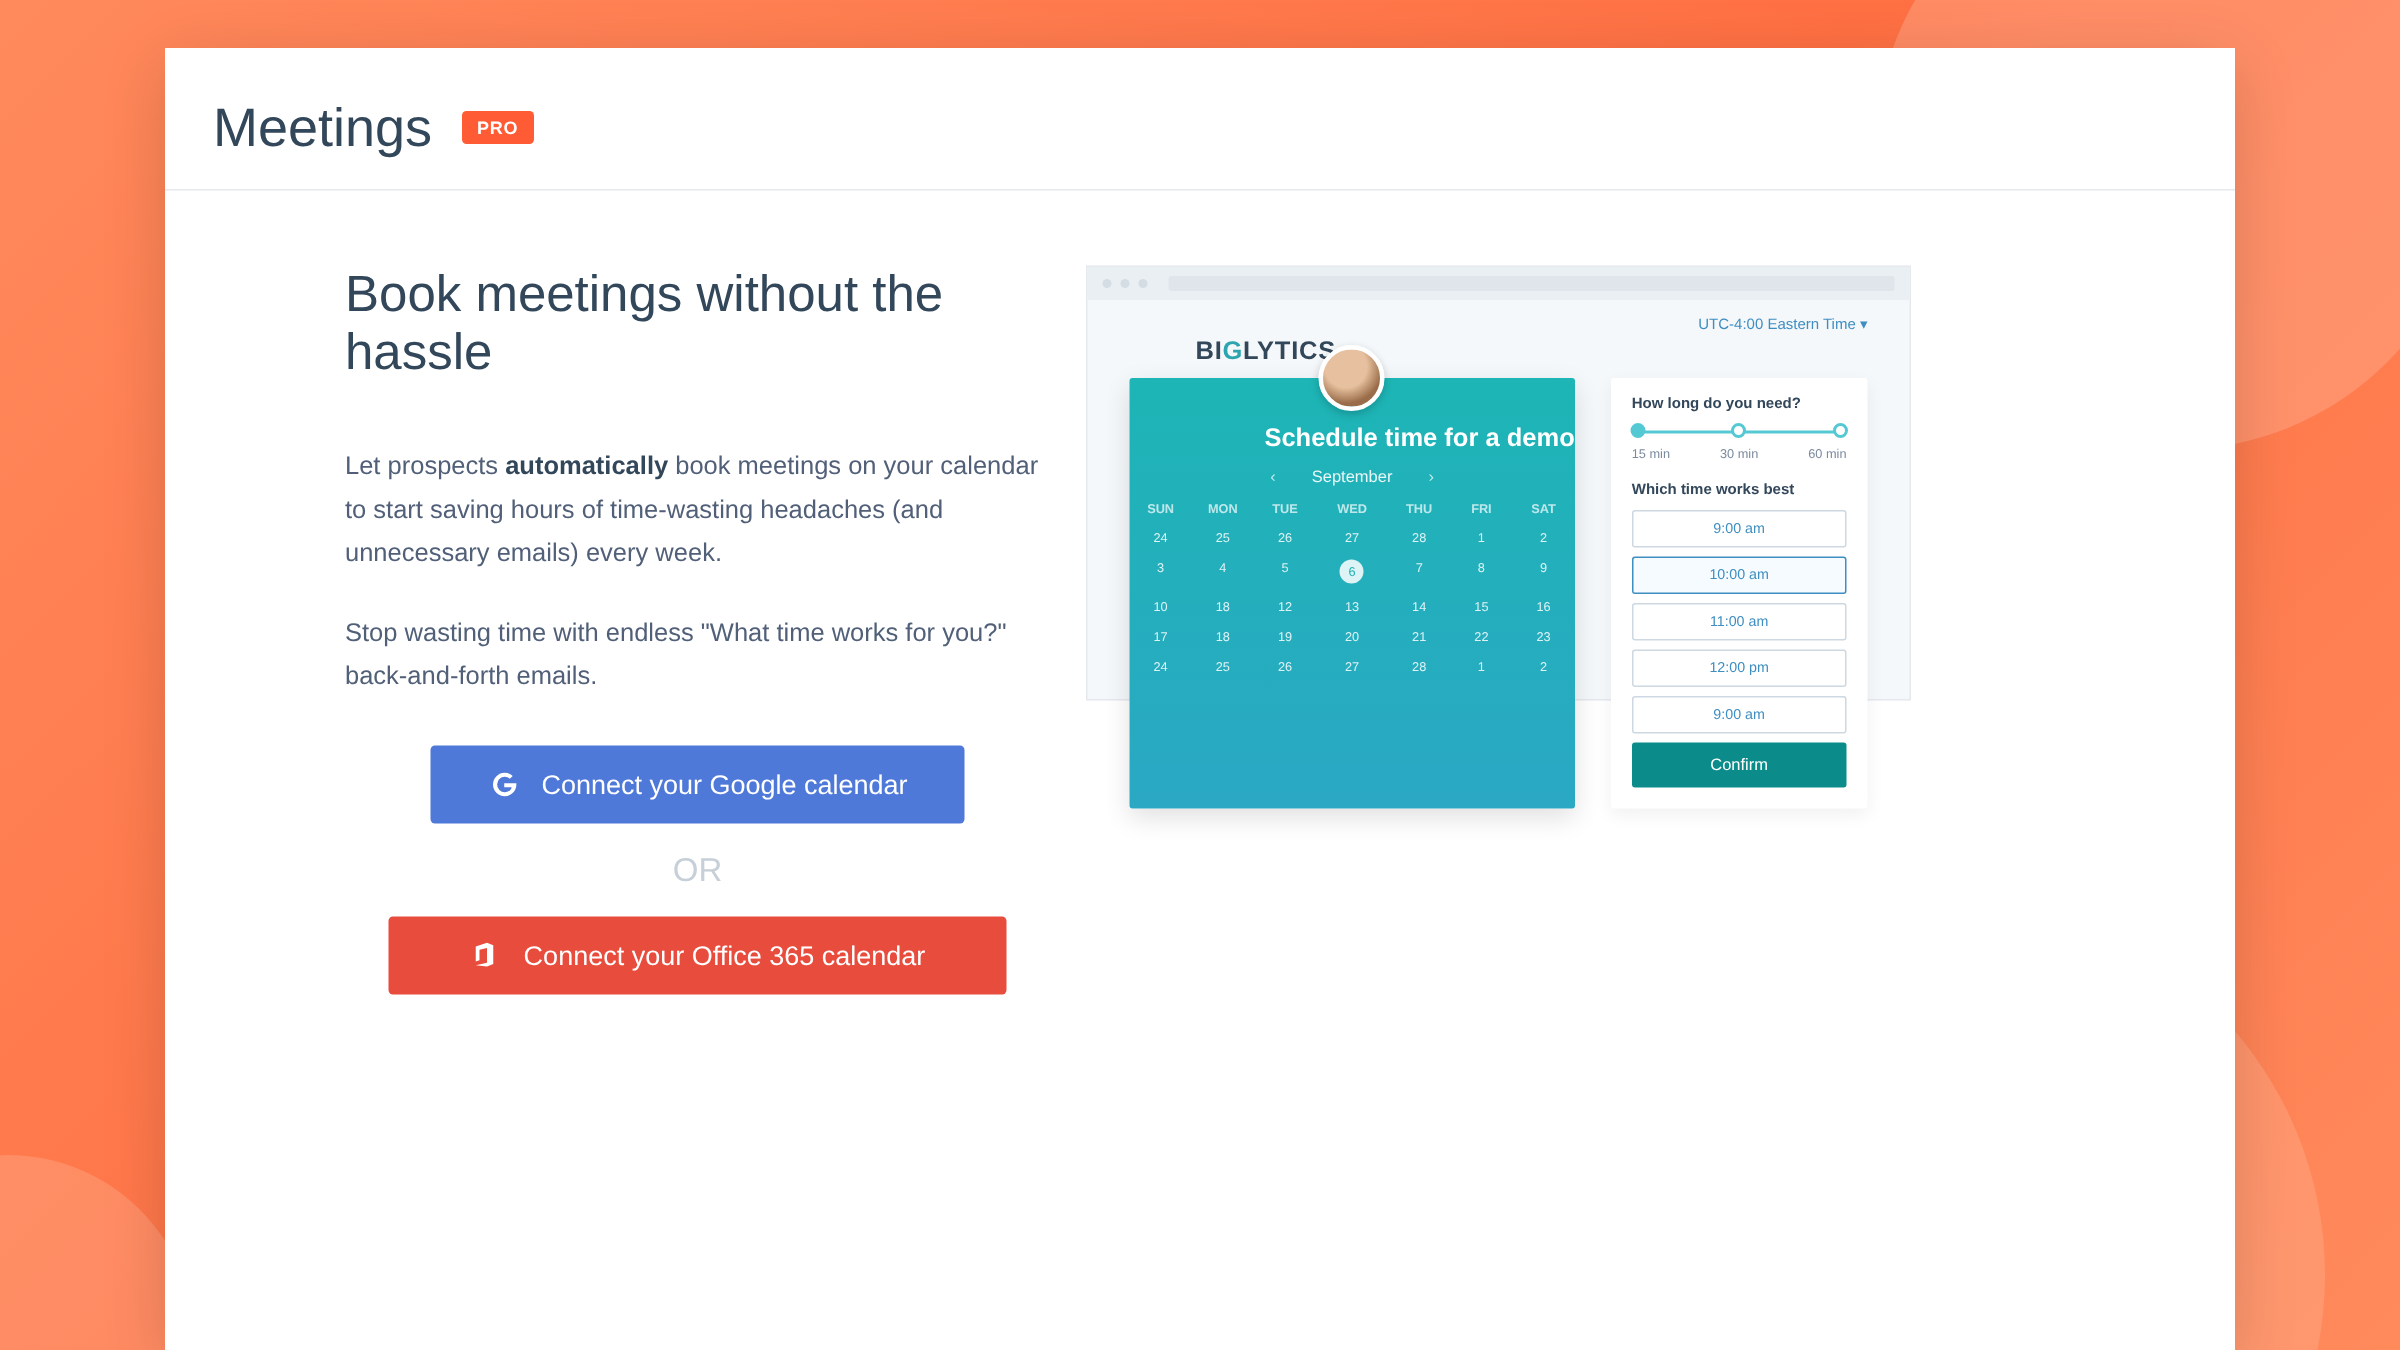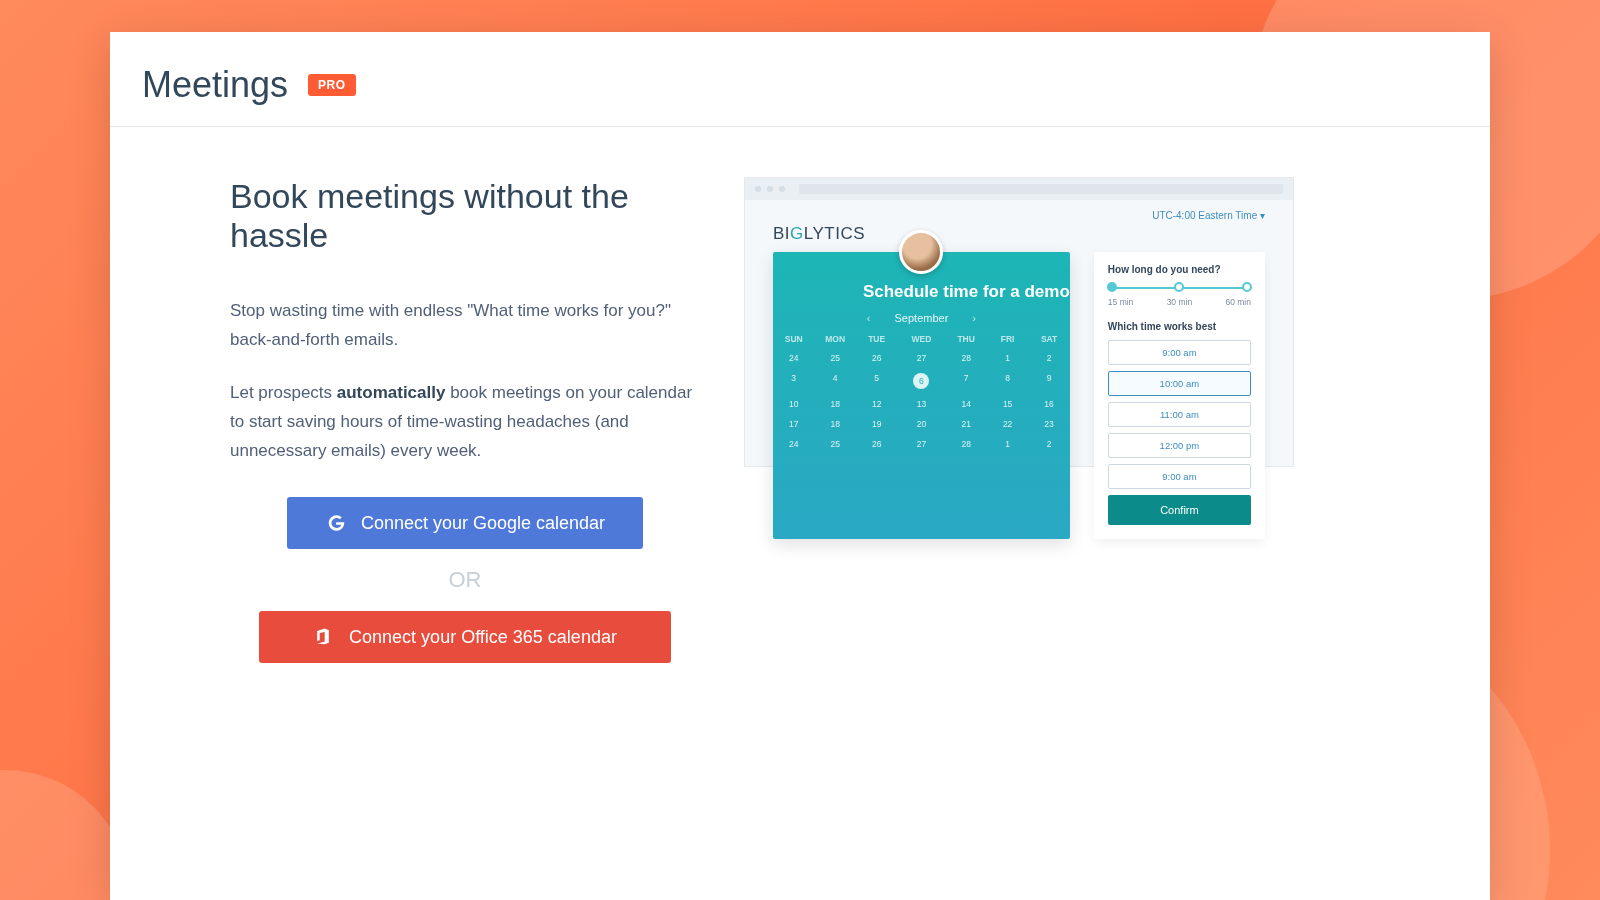--- a/index.html
+++ b/index.html
@@ -20,21 +20,21 @@
       background: #fff;
       box-shadow: 0 10px 40px rgba(0,0,0,0.15);
       padding: 32px 0 0 0;
     }
     .header { display: flex; align-items: center; gap: 20px; padding: 0 32px 20px 32px; }
     .page-title { font-size: 36px; font-weight: 300; color: #33475b; }
     .pro-badge { background: #ff5c35; color: #fff; font-size: 12px; font-weight: 700; padding: 4px 10px; border-radius: 3px; letter-spacing: 0.5px; }
 
     .divider { height: 1px; background: #e5e9ee; margin: 0; }
 
-    .content { display: flex; padding: 50px 48px 0 120px; gap: 44px; align-items: flex-start; }
+    .content { display: flex; padding: 50px 48px 0 120px; gap: 24px; align-items: flex-start; }
     .left { flex: 0 0 470px; }
     .section-title { font-size: 34px; font-weight: 300; color: #33475b; margin-bottom: 42px; }
     .copy p { font-size: 17px; line-height: 1.7; color: #516078; margin-bottom: 24px; }
     .copy p .strong { font-weight: 600; color: #33475b; }
     .action-stack { display: flex; flex-direction: column; align-items: center; gap: 18px; margin-top: 32px; }
     .connect-btn { display: inline-flex; align-items: center; justify-content: center; gap: 14px; width: 356px; height: 52px; border: none; border-radius: 3px; font-size: 18px; color: #fff; cursor: pointer; }
     .connect-google { background: #4f79d8; }
     .connect-o365 { background: #e84c3d; width: 412px; }
     .or-label { font-size: 22px; font-weight: 400; color: #c7cfd8; }
     .btn-icon { display: inline-flex; width: 22px; height: 22px; }
@@ -45,21 +45,21 @@
       background: #f5f8fa;
       height: 290px;
       position: relative;
     }
     .browser-bar { height: 22px; background: #eaeff3; display: flex; align-items: center; padding: 0 10px; gap: 6px; }
     .browser-dot { width: 6px; height: 6px; border-radius: 50%; background: #d5dde4; }
     .browser-url { margin-left: 8px; height: 10px; flex: 1; background: #dfe5ea; border-radius: 2px; }
     .preview-body { padding: 24px 28px; position: relative; }
     .timezone { position: absolute; top: 10px; right: 28px; font-size: 10px; color: #3f8ec2; }
 
-    .biglytics { font-size: 17px; font-weight: 400; color: #33475b; letter-spacing: 0.5px; }
+    .biglytics { font-size: 17px; font-weight: 700; color: #33475b; letter-spacing: 0.5px; margin-left: 44px; }
     .biglytics .g { color: #2ca5b0; }
 
     .split { display: flex; gap: 24px; margin-top: 8px; }
     .cal-card { flex: 0 0 248px; background: linear-gradient(180deg, #1db5b5 0%, #2aa8c4 100%); border-radius: 2px; color: #fff; box-shadow: 0 6px 18px rgba(0,0,0,0.12); padding-bottom: 10px; }
     .avatar { width: 44px; height: 44px; border-radius: 50%; background: radial-gradient(circle at 40% 30%, #e7c19f 40%, #9a6d4a 70%); border: 3px solid #fff; margin: -22px auto 8px auto; box-shadow: 0 2px 6px rgba(0,0,0,0.2); position: relative; }
     .cal-title { text-align: right; font-size: 17px; font-weight: 600; }
     .cal-nav { display: flex; justify-content: center; align-items: center; gap: 24px; margin: 10px 0 6px 0; font-size: 11px; opacity: 0.9; }
     .cal-nav .chev { cursor: pointer; opacity: 0.8; }
     .cal-grid { display: grid; grid-template-columns: repeat(7, 1fr); font-size: 8.5px; text-align: center; }
     .cal-head { opacity: 0.7; padding: 4px 0; font-weight: 600; }
@@ -89,24 +89,24 @@
   <div class="header">
     <h1 class="page-title">Meetings</h1>
     <span class="pro-badge">PRO</span>
   </div>
   <div class="divider"></div>
 
   <div class="content">
     <div class="left">
       <h2 class="section-title">Book meetings without the hassle</h2>
       <div class="copy">
-        <p>Stop wasting time with endless "What time works for you?" back-and-forth emails.</p>
         <p>
           <span>Let prospects </span><span class="strong">automatically</span><span> book meetings on your calendar to start saving hours of time-wasting headaches (and unnecessary emails) every week.</span>
         </p>
+        <p>Stop wasting time with endless "What time works for you?" back-and-forth emails.</p>
       </div>
 
       <div class="action-stack">
         <button class="connect-btn connect-google">
           <span class="btn-icon">
             <svg viewBox="0 0 24 24" width="22" height="22">
                 <path fill="#fff" d="M21.35 11.1h-9.18v2.92h5.43c-.53 2.3-2.4 3.55-5.05 3.55A5.57 5.57 0 0 1 7 12a5.57 5.57 0 0 1 5.55-5.57c1.41 0 2.69.5 3.69 1.47l2.1-2.1A8.44 8.44 0 0 0 12.55 3.5 8.5 8.5 0 1 0 21 12c0-.31-.03-.6-.08-.9z"></path>
               </svg>
           </span>
           <span>Connect your Google calendar</span>

